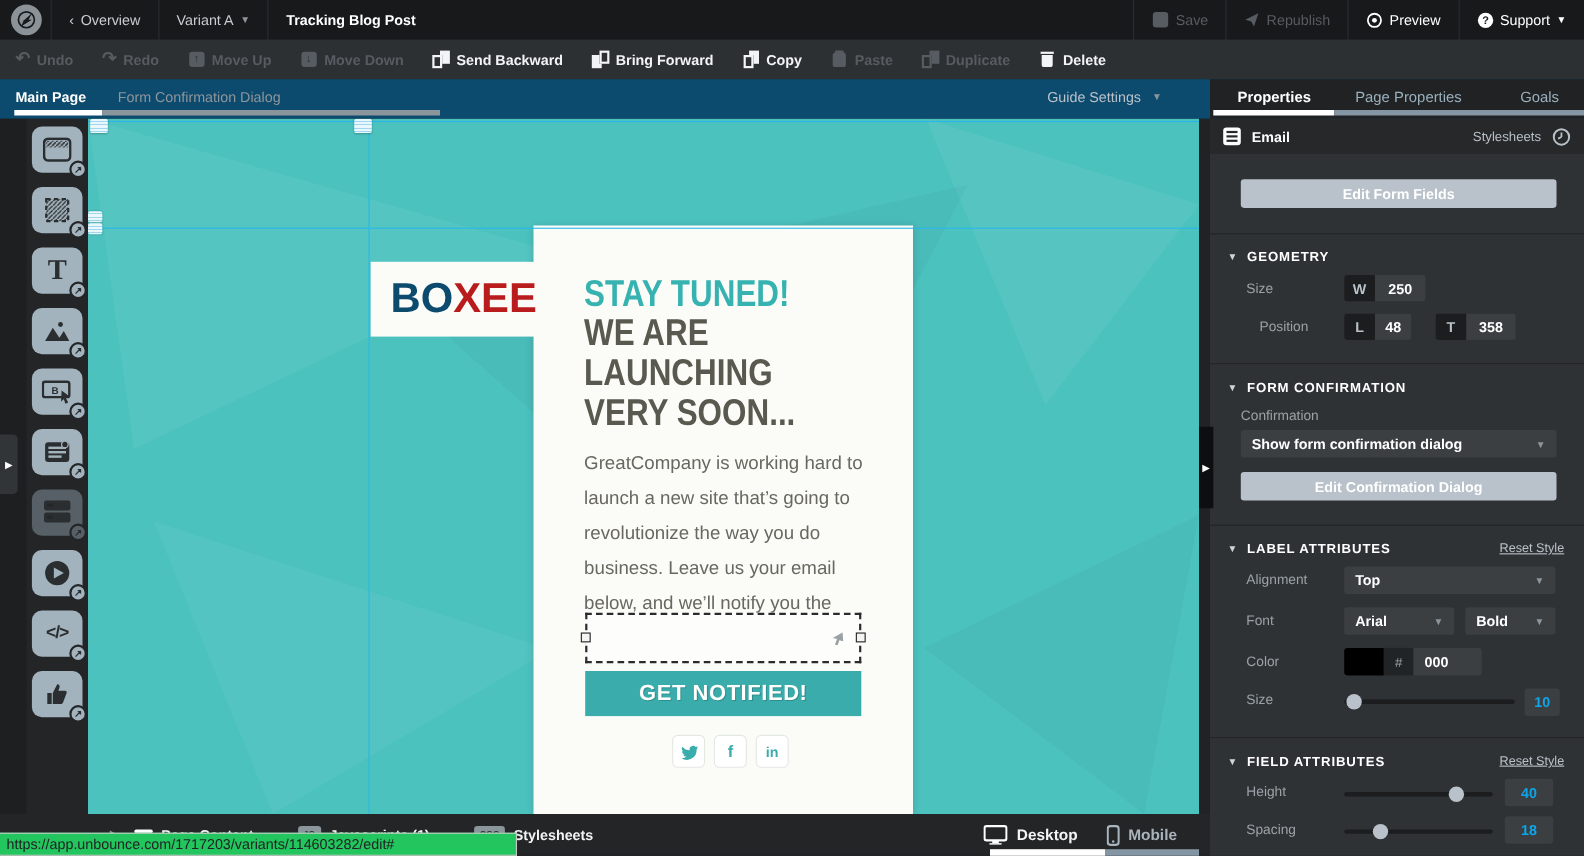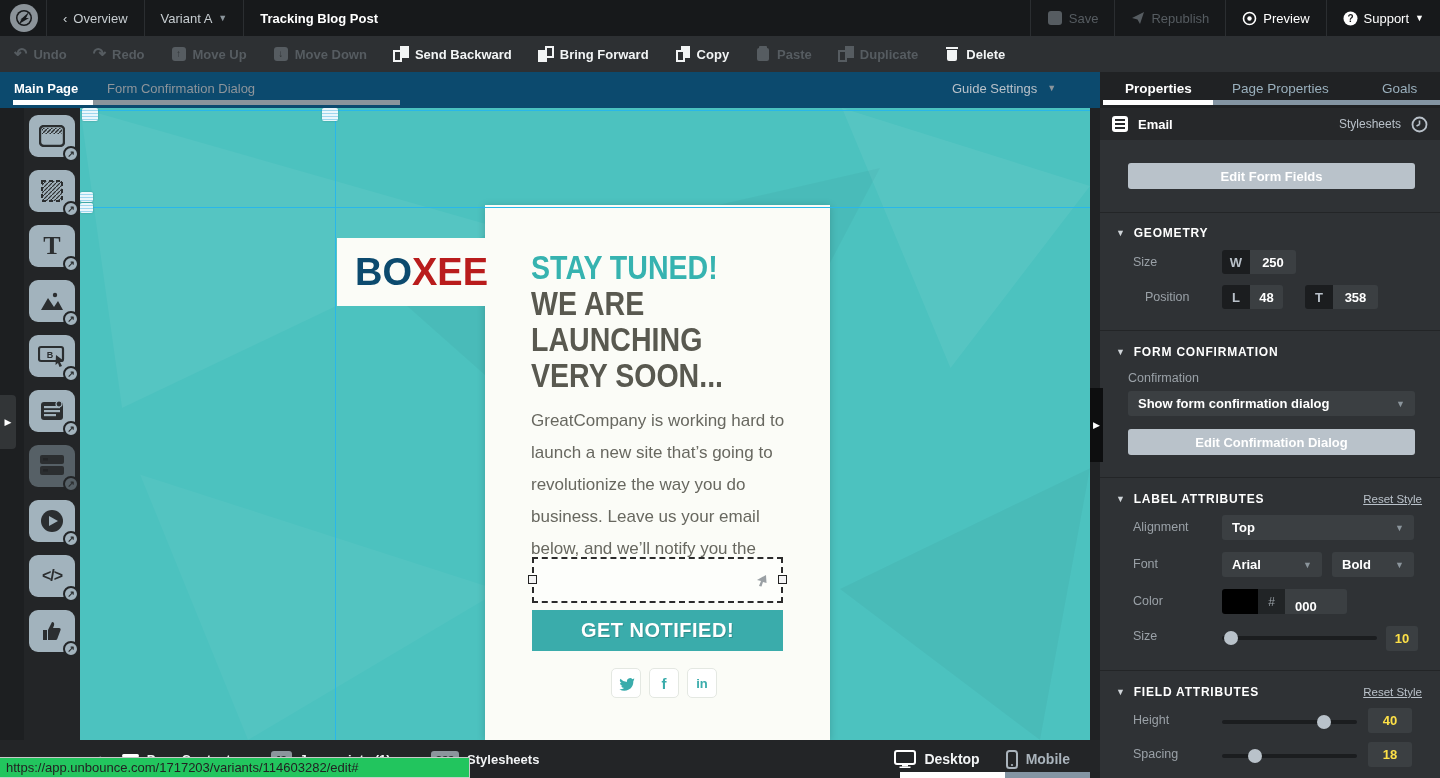--- a/index.html
+++ b/index.html
@@ -119,21 +119,21 @@
   .dd { position:absolute; height:25px; background:#3b3f42; border-radius:3px; color:#fff;
         font-weight:bold; font-size:13px; display:flex; align-items:center; padding:0 10px;
         cursor:pointer; }
   .dd .caret { margin-left:auto; }
   .pdiv { position:absolute; left:0; width:340px; height:1px; background:#232527; }
   .reset { position:absolute; right:18px; color:#b9c1c9; font-size:11.5px;
            text-decoration:underline; cursor:pointer; }
   .slider { position:absolute; height:4px; background:#1b1d1f; border-radius:2px; cursor:pointer; }
   .thumb { position:absolute; width:14px; height:14px; border-radius:50%; background:#b9c2ca;
            top:-5px; cursor:grab; }
-  .numbox { position:absolute; height:25px; background:#3b3f42; border-radius:3px; color:#fde047;
+  .numbox { position:absolute; height:25px; background:#3b3f42; border-radius:3px; color:#0ea5e9;
             font-weight:bold; font-size:13px; display:flex; align-items:center; justify-content:center; }
 
   
   #bottombar { position:absolute; left:0; top:740px; width:1100px; height:38px; background:#232527;
                color:#f2f4f5; font-size:13px; font-weight:bold; display:flex; align-items:center; }
   #bottombar .bitem { display:flex; align-items:center; gap:8px; cursor:pointer; }
   .codebadge { background:#8b959c; color:#2b2e30; border-radius:3px; font-size:9px; font-weight:bold;
                padding:3px 5px; }
   .bul { position:absolute; top:32px; height:6px; }
   #statusbar { position:absolute; left:0; top:757px; width:470px; height:21px; background:#22c55e;
@@ -526,21 +526,21 @@
   </div>
   <div class="dd" style="left:232px;top:444px;width:82px;">
     <span>Bold</span>
     <span class="caret">▼</span>
   </div>
   <div class="plabel" style="left:33px;top:486px;">Color</div>
   <div class="abs" style="left:122px;top:481px;width:36px;height:25px;background:#000;border-radius:3px 0 0 3px;"></div>
   <div class="abs" style="left:158px;top:481px;width:27px;height:25px;background:#212426;color:#9aa1a7;font-size:12px;display:flex;align-items:center;justify-content:center;">
       <span>#</span>
     </div>
-  <div class="abs" style="left:185px;top:481px;width:62px;height:25px;background:#3b3f42;border-radius:0 3px 3px 0;color:#fff;font-weight:bold;font-size:13px;display:flex;align-items:flex-end;padding-left:10px;">
+  <div class="abs" style="left:185px;top:481px;width:62px;height:25px;background:#3b3f42;border-radius:0 3px 3px 0;color:#fff;font-weight:bold;font-size:13px;display:flex;align-items:center;padding-left:10px;">
       <span>000</span>
     </div>
   <div class="plabel" style="left:33px;top:521px;">Size</div>
   <div class="slider" style="left:122px;top:528px;width:155px;">
     <span class="thumb" style="left:2px;"></span>
   </div>
   <div class="numbox" style="left:286px;top:518px;width:32px;">
       <span>10</span>
     </div>
 

